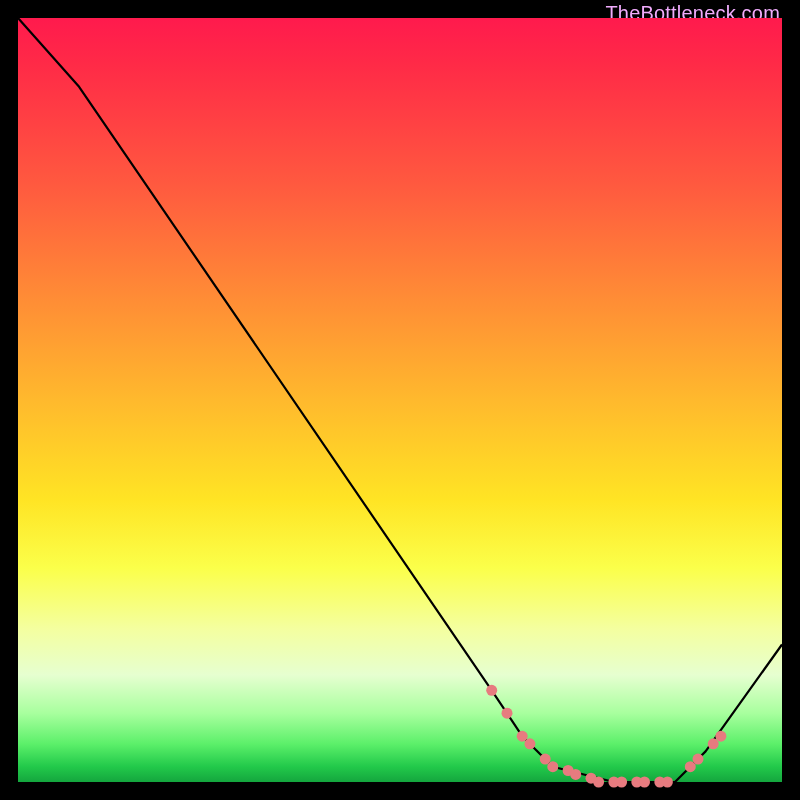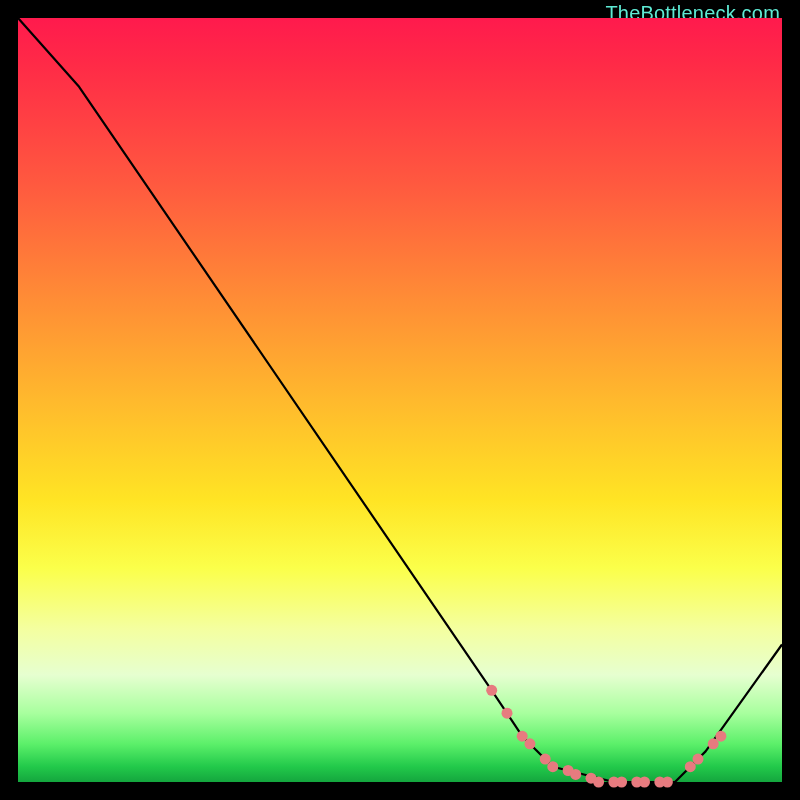--- a/index.html
+++ b/index.html
@@ -37,21 +37,21 @@
       #a8ff9e 91%,
       #5cf06a 95%,
       #22c94a 98%,
       #14a63e 100%
     );
   }
   .watermark {
     position: absolute;
     top: 2px;
     right: 20px;
-    color: #5eead4;
+    color: #f0abfc;
     font-size: 20px;
     font-weight: 500;
     letter-spacing: 0.2px;
     user-select: none;
   }
   svg.curve {
     position: absolute;
     left: 0; top: 0;
     width: 764px;
     height: 764px;

